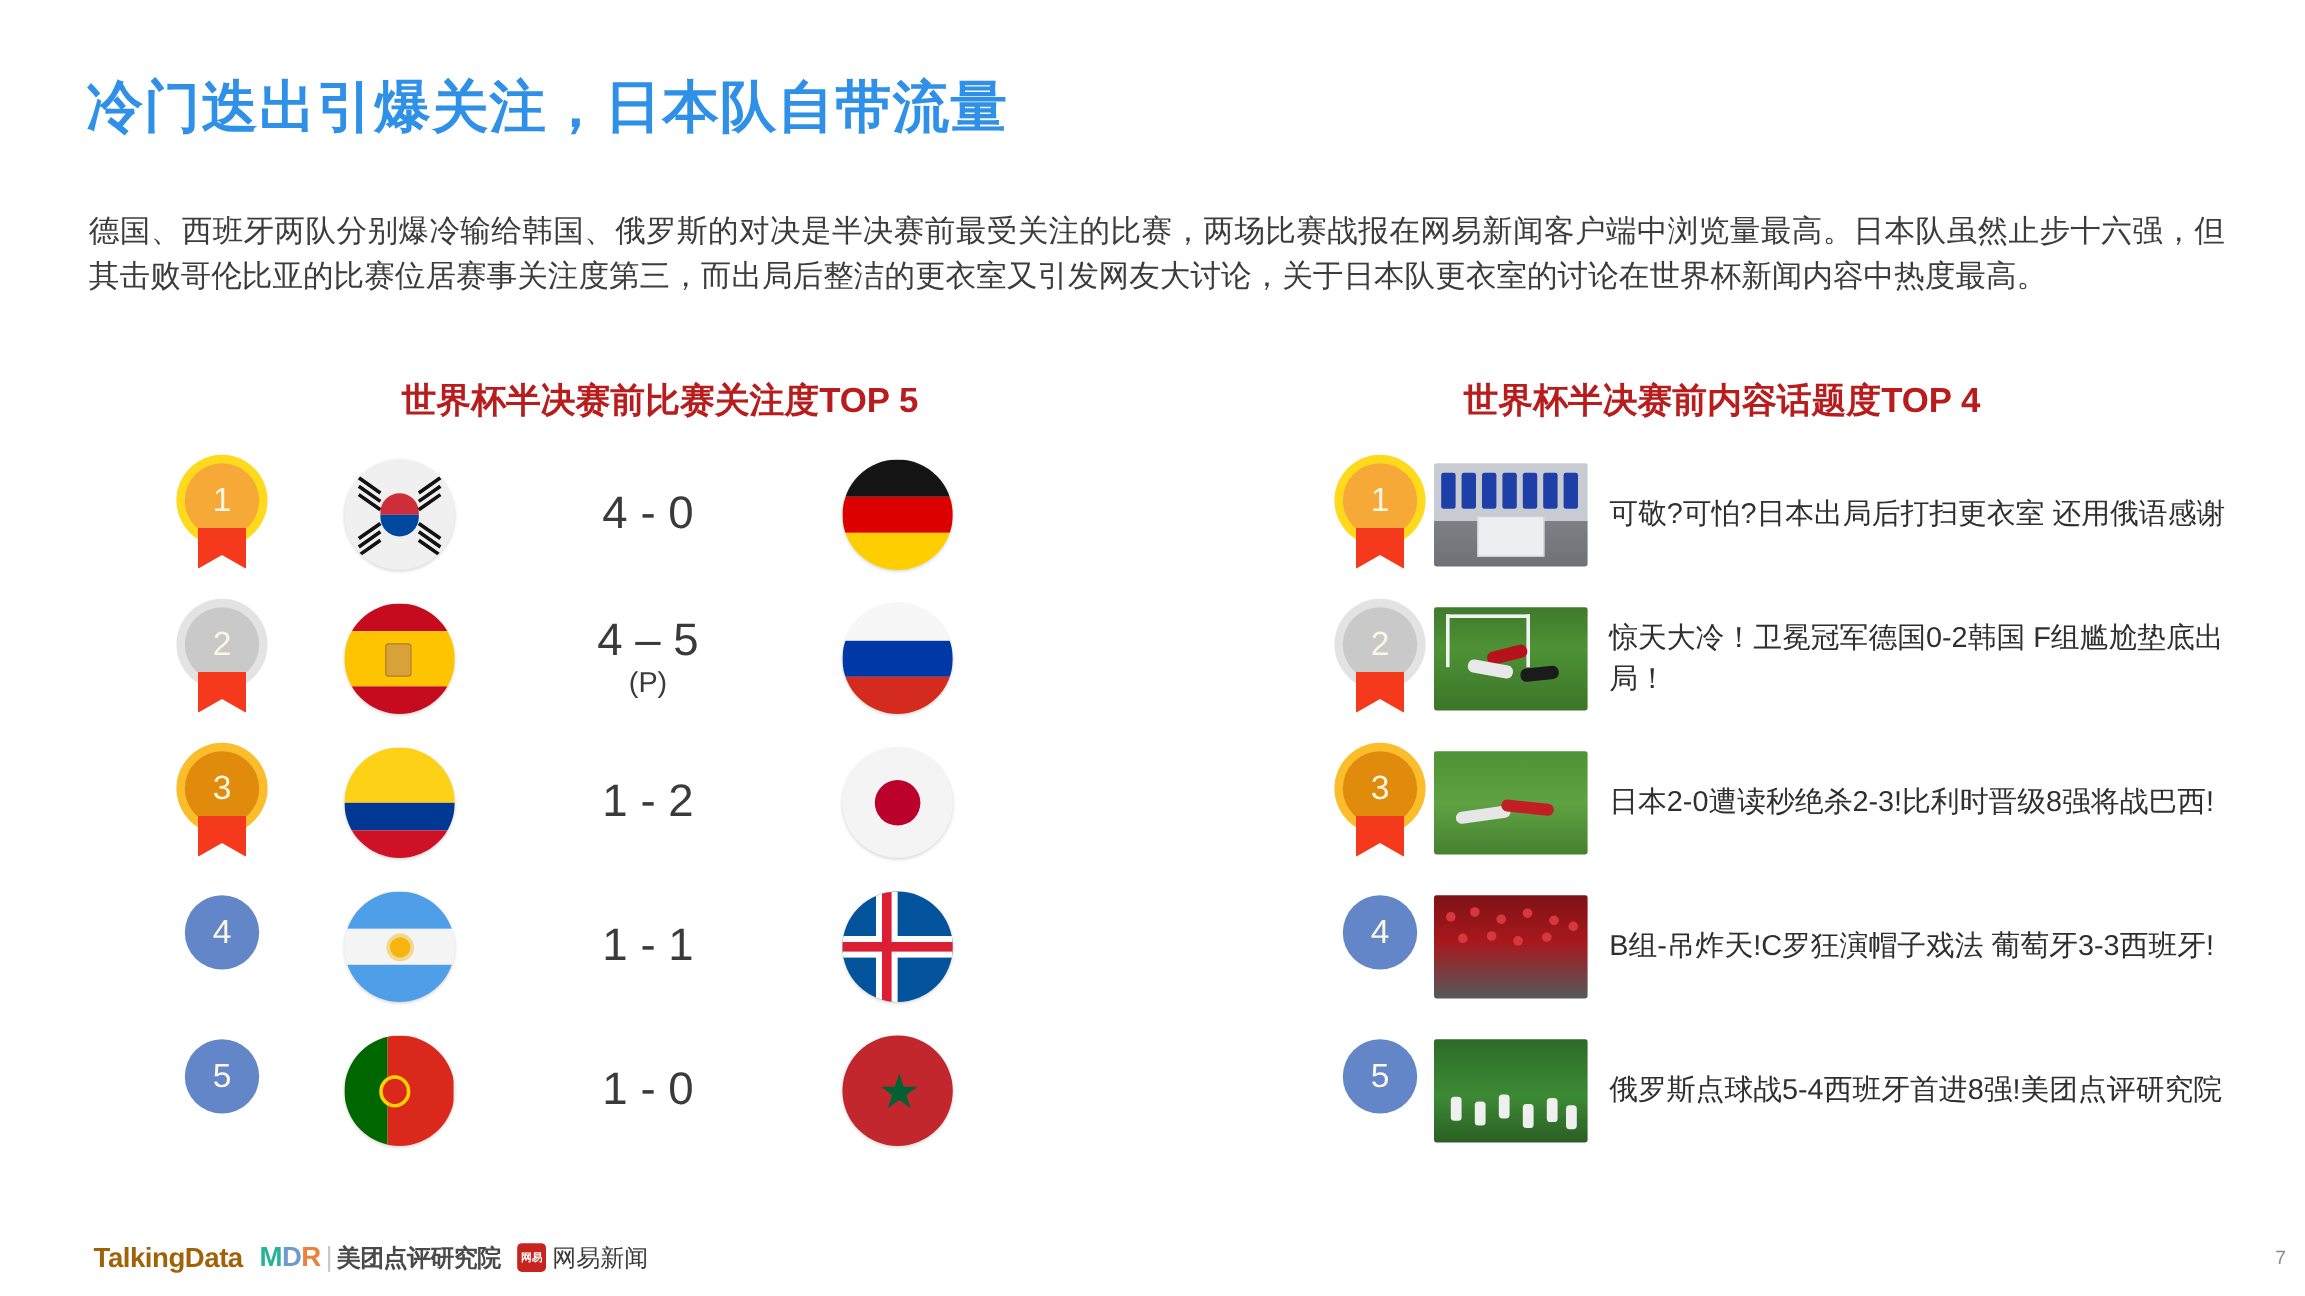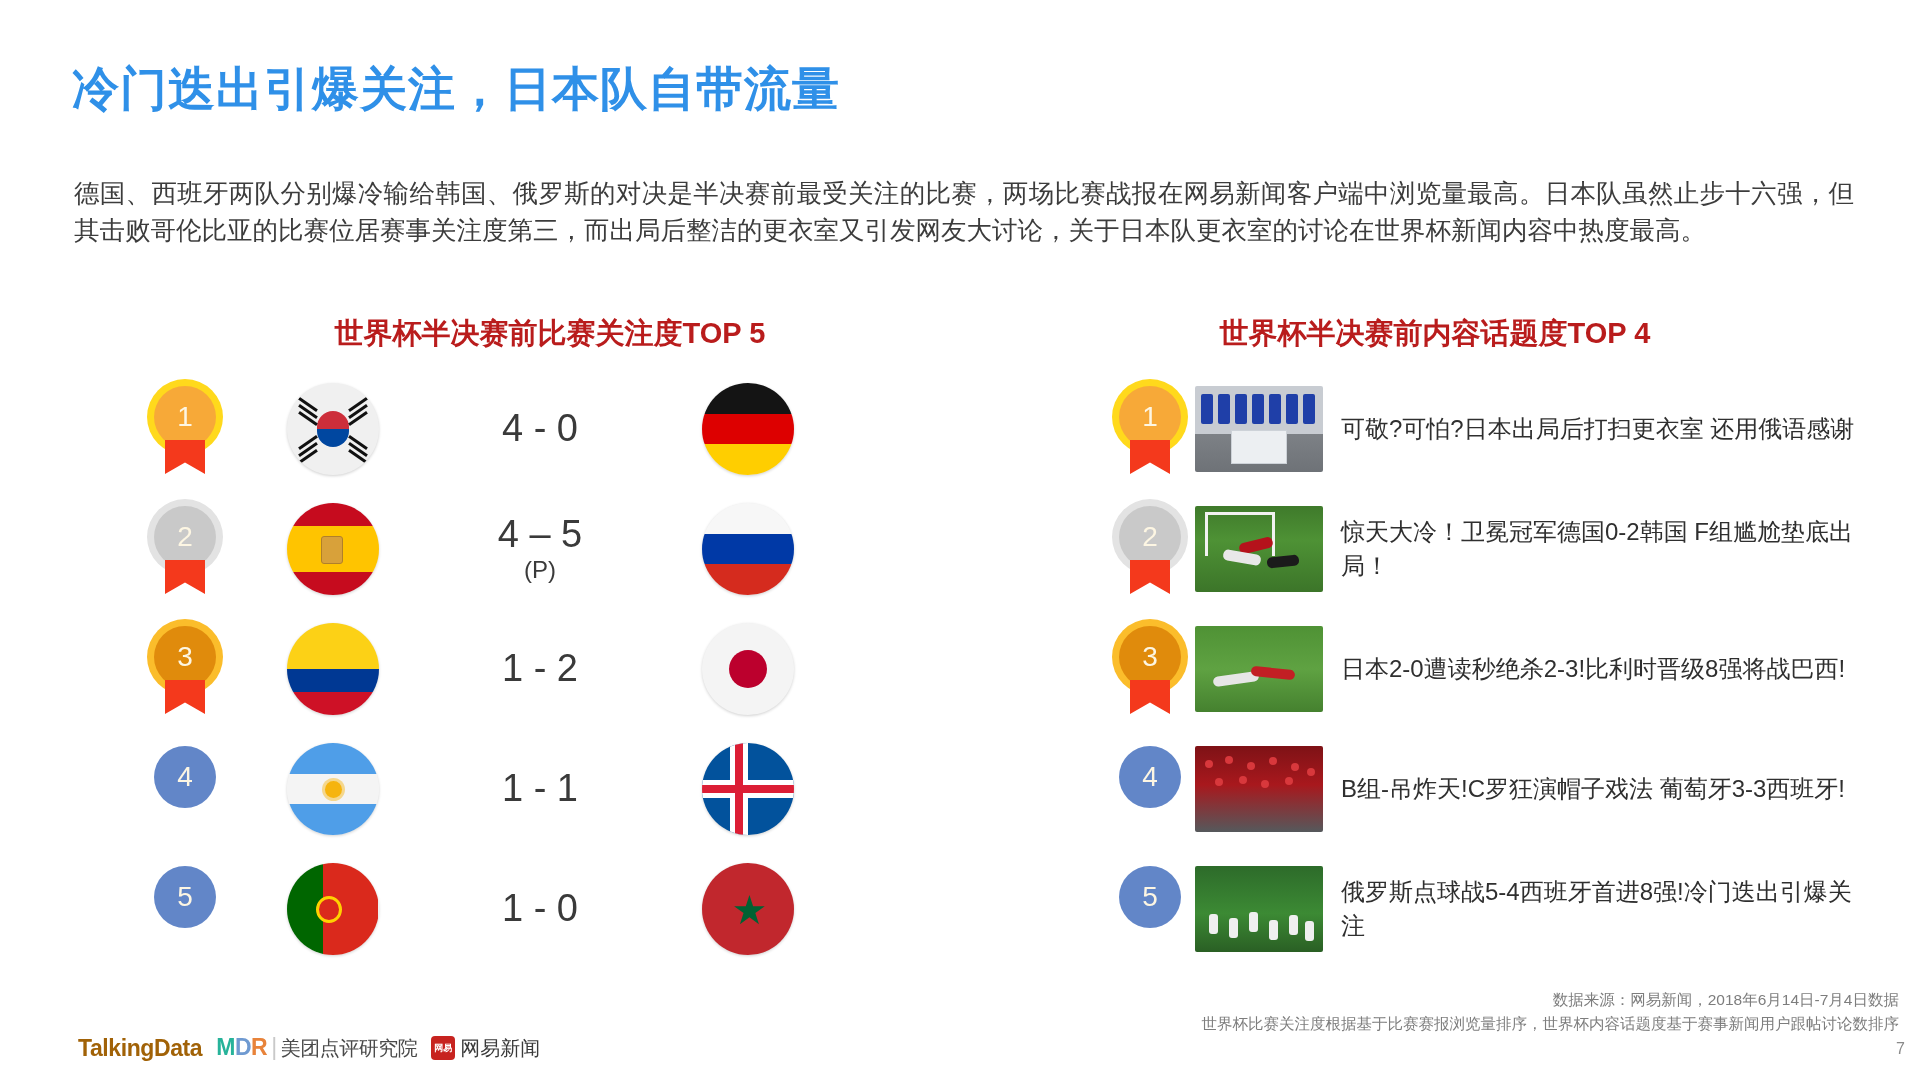--- a/index.html
+++ b/index.html
@@ -152,21 +152,21 @@
   }
   .pagenum { position: absolute; right: 16px; top: 1040px; font-size: 16px; color: #8a8a8a; }
 
   .logos { position: absolute; left: 78px; top: 1034px; display: flex; align-items: center; gap: 14px; }
   .logo-td { font-size: 23px; font-weight: 700; color: #a16207; letter-spacing: -.4px; }
   .logo-mdr { font-size: 23px; font-weight: 700; letter-spacing: -.5px; }
   .logo-mdr .m { color: #27b39a; }
   .logo-mdr .d { color: #6f9ad1; }
   .logo-mdr .r { color: #e8833a; }
   .logo-mdr-sep { color:#c9c9c9; font-weight:400; margin:0 4px; }
-  .logo-mdr-cn { font-size: 20px; color: #4a4a4a; font-weight: 400; }
+  .logo-mdr-cn { font-size: 20px; color: #4a4a4a; font-weight: 700; }
   .logo-ne-box {
     display:inline-block; width:24px; height:24px; background:#c7231f; border-radius:4px;
     color:#fff; font-size:9px; line-height:24px; text-align:center; font-weight:700;
     margin-right:5px; vertical-align:middle;
   }
   .logo-ne-cn { font-size: 20px; color: #3a3a3a; vertical-align:middle; }
 </style>
 </head>
 <body>
 
@@ -406,28 +406,24 @@
         </div>
       </div>
       <div class="thumb th-night">
         <div class="pl" style="left:14px;top:48px"></div>
           <div class="pl" style="left:34px;top:52px"></div>
         <div class="pl" style="left:54px;top:46px"></div>
           <div class="pl" style="left:74px;top:54px"></div>
         <div class="pl" style="left:94px;top:49px"></div>
           <div class="pl" style="left:110px;top:55px"></div>
       </div>
-      <div class="news-text">俄罗斯点球战5-4西班牙首进8强!冷门迭出引爆关注</div>
+      <div class="news-text">俄罗斯点球战5-4西班牙首进8强!美团点评研究院</div>
     </div>
   </div>
 
-  <div class="source">
-    <div>数据来源：网易新闻，2018年6月14日-7月4日数据</div>
-    <div>世界杯比赛关注度根据基于比赛赛报浏览量排序，世界杯内容话题度基于赛事新闻用户跟帖讨论数排序</div>
-  </div>
   <div class="pagenum">7</div>
 
   <div class="logos">
     <span class="logo-td">TalkingData</span>
     <span class="logo-mdr">
       <span class="m">M</span><span class="d">D</span><span class="r">R</span><span class="logo-mdr-sep">|</span><span class="logo-mdr-cn">美团点评研究院</span>
     </span>
     <span>
       <span class="logo-ne-box">网易</span><span class="logo-ne-cn">网易新闻</span>
     </span>

